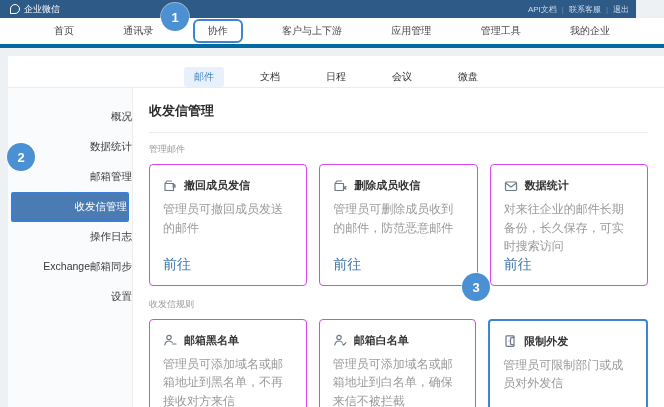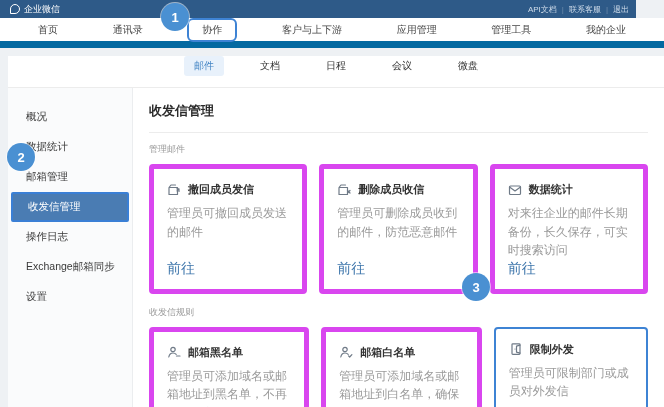--- a/index.html
+++ b/index.html
@@ -18,61 +18,61 @@
   }
   .topbar .logo{ display:flex; align-items:center; gap:4px; color:#fff; font-size:9px; }
   .logo-bubble{ width:10px; height:10px; border:1.2px solid #fff; border-radius:50% 50% 50% 0; display:inline-block; }
   .topbar-links{ display:flex; align-items:center; color:#cfdcea; font-size:8px; white-space:nowrap; }
   .topbar-links span.link{ padding:0 5px; cursor:pointer; }
   .topbar-links span.sep{ color:#6d8cab; }
   
   .navbar{
     position:absolute; left:0; top:18px; width:664px; height:30px;
     background:#fff; display:flex; align-items:center;
-    justify-content:space-between; padding:0 28px;
-    border-bottom:7px solid #0369a1;
+    justify-content:space-between; padding:0 44px;
+    border-bottom:4px solid #0369a1;
   }
   .nav-item{ font-size:10px; color:#454545; cursor:pointer; padding:4px 10px; }
   .nav-item.boxed{
     border:2px solid #3e83d4; border-radius:6px; padding:3px 13px;
   }
   
   .panel{
     position:absolute; left:8px; top:56px; width:656px; height:351px;
     background:#fff; display:flex; flex-direction:column;
   }
   .tabrow{
-    height:32px; flex:0 0 32px; display:flex; align-items:flex-start;
+    height:32px; flex:0 0 32px; display:flex; align-items:flex-end;
     justify-content:center; gap:26px; border-bottom:1px solid #ececec;
   }
   .tab{ font-size:10px; color:#333; cursor:pointer; padding:3px 10px; border-radius:3px; }
   .tab.active{ background:#e8f1fb; color:#4586c5; }
   .body-row{ flex:1; display:flex; min-height:0; }
   
   .sidebar{
     width:125px; flex:0 0 125px; background:#fafbfc;
-    border-right:1px solid #ebedef; padding-top:14px;
+    border-right:1px solid #ebedef; padding-top:14px;text-align:right;
   }
   .side-item{
     font-size:10.5px; color:#3a3a3a; padding:8px 0 8px 18px;
     cursor:pointer; position:relative;
   }
   .side-item.active{
     background:#4a7cb3; color:#fff; margin:0 3px;
     border:2px solid #3a7fd5; border-radius:2px;
     padding:6px 0 6px 15px;
   }
   
   .main{ flex:1; padding:14px 16px 0 16px; overflow:hidden; }
   .page-title{ font-size:13px; font-weight:bold; color:#2b2b2b; margin-bottom:12px; }
   .title-divider{ border:none; border-top:1px solid #ececec; margin-bottom:10px; }
   .section-label{ font-size:9px; color:#999; margin:8px 0 8px; }
   .cards{ display:flex; gap:12px; }
   .card{
-    flex:1; background:#fff; border:5px solid #d946ef; border-radius:4px;
+    flex:1; background:#fff; border:1px solid #d946ef; border-radius:4px;
     padding:13px 13px 11px; display:flex; flex-direction:column; min-height:104px;
   }
   .cards.rules .card{ min-height:92px; }
   .card.highlight{ border:2px solid #3e83d4; }
   .card-head{ display:flex; align-items:center; gap:7px; }
   .card-title{ font-size:11px; font-weight:600; color:#333; }
   .card-icon{ width:14px; height:14px; flex:0 0 14px; }
   .card-icon svg{ width:14px; height:14px; display:block; }
   .card-desc{ font-size:12px; color:#9a9a9a; line-height:1.55; margin-top:7px; }
   .card-go{ font-size:14px; color:#3d75ab; margin-top:auto; cursor:pointer; }

